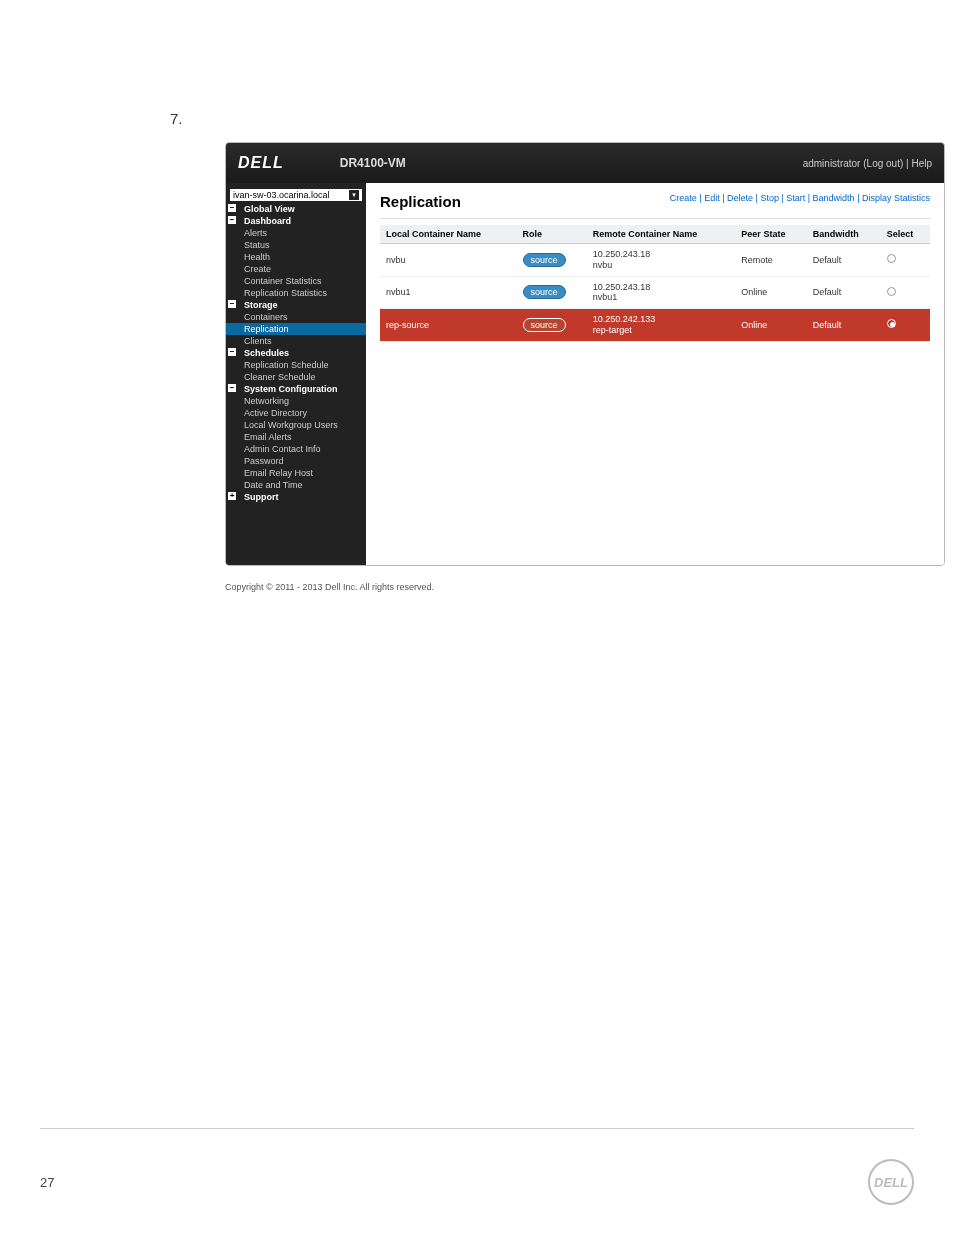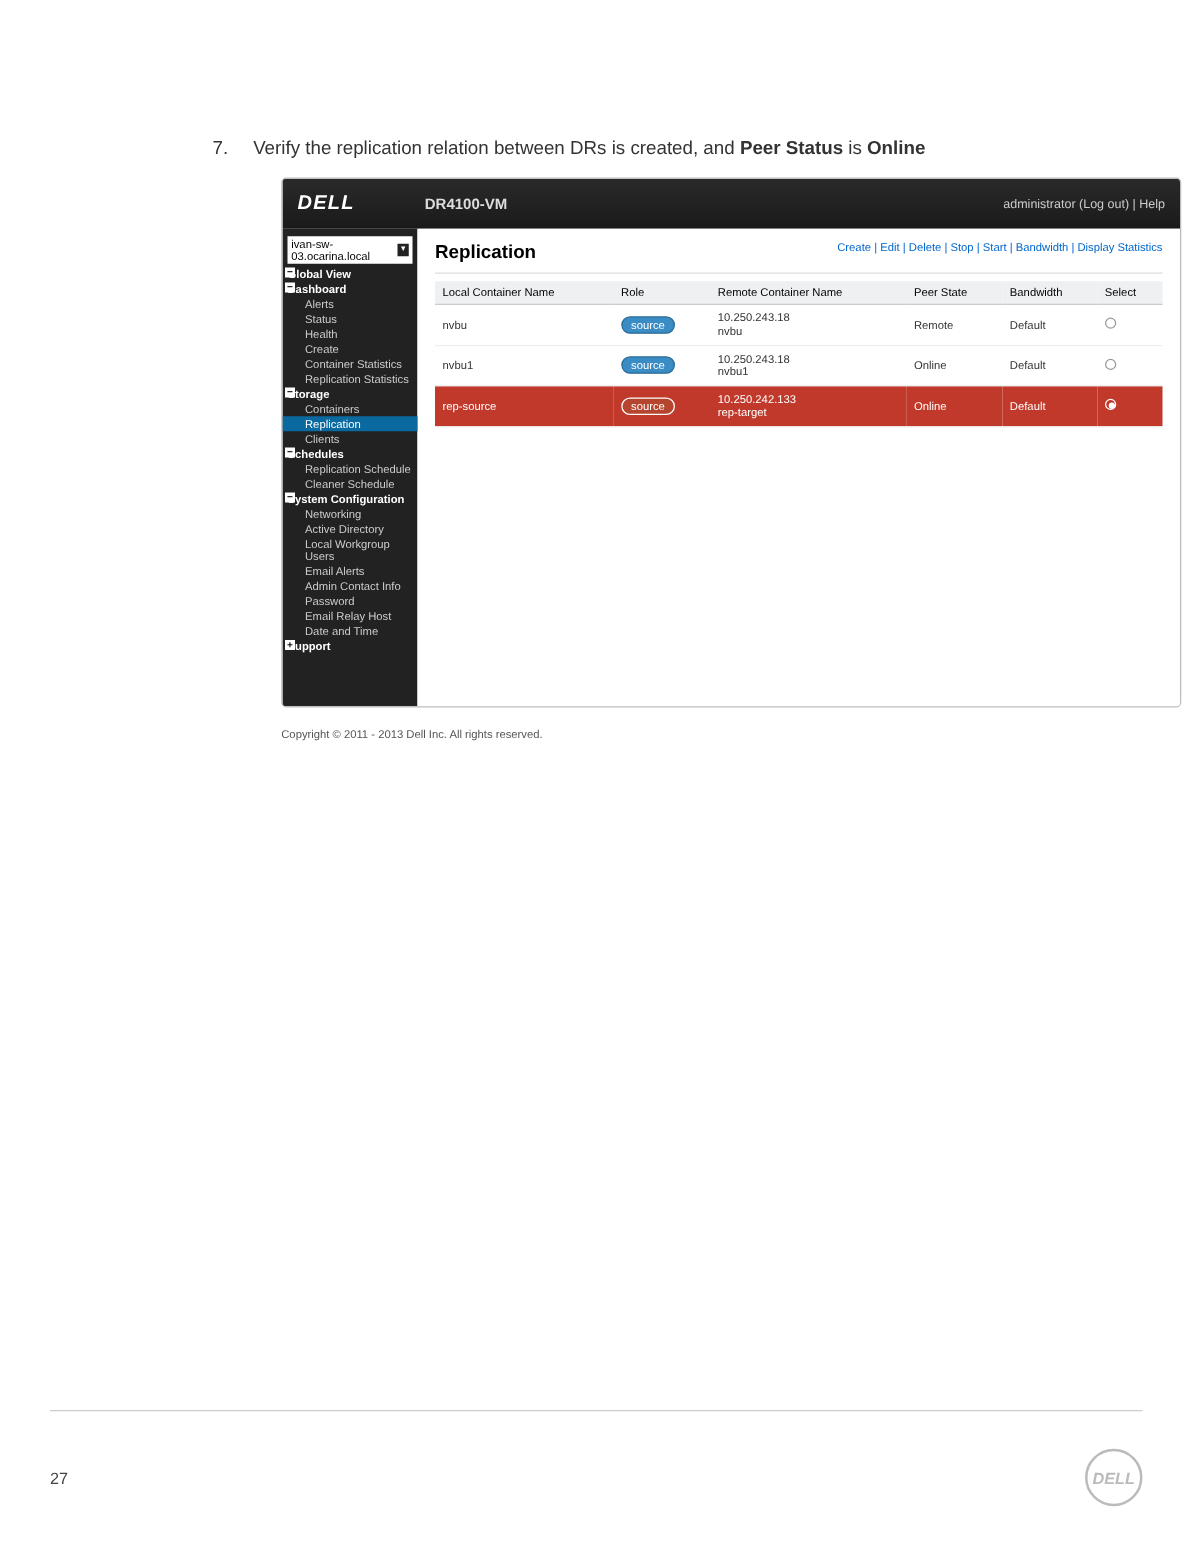--- a/index.html
+++ b/index.html
@@ -10,36 +10,36 @@
   .step-text { font-size: 15px; color: #333; }
   .step-text b { font-weight: bold; }
   .screenshot { margin-left: 195px; width: 720px; border: 1px solid #bbb; border-radius: 4px; overflow: hidden; font-size: 10px; }
   .topbar { background: linear-gradient(#2a2a2a,#1a1a1a); color: #fff; display: flex; align-items: center; justify-content: space-between; padding: 8px 12px; height: 40px; }
   .brand { display: flex; align-items: center; gap: 12px; }
   .logo { font-weight: bold; font-style: italic; font-size: 16px; letter-spacing: 1px; }
   .model { font-size: 12px; font-weight: bold; color: #ddd; padding-left: 44px; }
   .toplinks { font-size: 10px; color: #ccc; }
   .toplinks a { color: #ccc; text-decoration: none; }
   .body { display: flex; }
-  .sidebar { width: 108px; background: #222; color: #ccc; padding: 4px 0; font-size: 9px; min-height: 382px; }
+  .sidebar { width: 140px; background: #222; color: #ccc; padding: 4px 0; font-size: 9px; min-height: 382px; }
   .host { background: #fff; color: #000; margin: 2px 4px; padding: 1px 3px; display: flex; justify-content: space-between; align-items: center; }
   .host .dd { width: 10px; height: 10px; background: #222; color: #fff; font-size: 7px; text-align: center; line-height: 10px; }
   .tree-item { padding: 1px 0 1px 18px; position: relative; }
-  .tree-item.top { padding-left: 4px; font-weight: bold; color: #fff; }
+  .tree-item.top { padding-left: 18px; font-weight: bold; color: #fff; }
   .tree-item.top::before { content: "−"; position: absolute; left: 2px; top: 1px; width: 8px; height: 8px; background: #fff; color: #000; font-size: 8px; line-height: 8px; text-align: center; }
   .tree-item.top.plus::before { content: "+"; }
   .tree-item.sel { background: #0a6aa0; color: #fff; }
   .main { flex: 1; background: #fff; padding: 10px 14px; }
   .mhead { display: flex; justify-content: space-between; align-items: flex-start; border-bottom: 1px solid #ddd; padding-bottom: 8px; margin-bottom: 6px; }
   .mtitle { font-size: 15px; font-weight: bold; color: #000; }
   .mactions { font-size: 9px; color: #06c; }
   .mactions span { color: #06c; }
   .count { font-size: 10px; color: #333; margin-bottom: 6px; }
   table.rep { width: 100%; border-collapse: collapse; font-size: 9px; }
-  table.rep th { background: #eef0f2; color: #000; font-weight: normal; text-align: left; padding: 4px 6px; border-bottom: 1px solid #ccc; }
+  table.rep th { background: #eef0f2; color: #000; font-weight: bold; text-align: left; padding: 4px 6px; border-bottom: 1px solid #ccc; }
   table.rep td { padding: 5px 6px; border-bottom: 1px solid #eee; color: #333; vertical-align: middle; }
   tr.selrow td { background: #c0392b; color: #fff; }
   tr.selrow td .rcn { color: #fff; }
   .role-badge { display: inline-block; background: #3a8cc4; color: #fff; padding: 1px 7px; border-radius: 8px; font-size: 9px; border: 1px solid #2a6a94; }
   tr.selrow .role-badge { background: #b5452e; border: 1px solid #fff; }
   .rcn { line-height: 1.2; }
   .rcn .ip { display: block; }
   .rcn .nm { display: block; }
   .radio { display: inline-block; width: 9px; height: 9px; border: 1px solid #999; border-radius: 50%; background: #fff; }
   tr.selrow .radio { background: #c0392b; border-color: #fff; position: relative; }
@@ -51,23 +51,20 @@
   .pnum { font-size: 13px; color: #444; }
   .ftitle { font-size: 13px; color: #444; margin-left: 60px; }
   .flogo { width: 46px; height: 46px; border: 2px solid #bbb; border-radius: 50%; display: flex; align-items: center; justify-content: center; color: #bbb; font-style: italic; font-weight: bold; font-size: 13px; }
 </style>
 </head>
 <body>
 
 <div class="page">
   <div class="step">
     <div class="step-num">7.</div>
-    <div class="step-text">
-      <span>Verify the replication relation between DRs is created, and </span><b>Peer Status</b><span> is </span><b>Online</b>
-    </div>
   </div>
 
   <div class="screenshot">
     <div class="topbar">
       <div class="brand">
         <span class="logo">DELL</span>
         <span class="model">DR4100-VM</span>
       </div>
       <div class="toplinks">
         <a>administrator</a>

